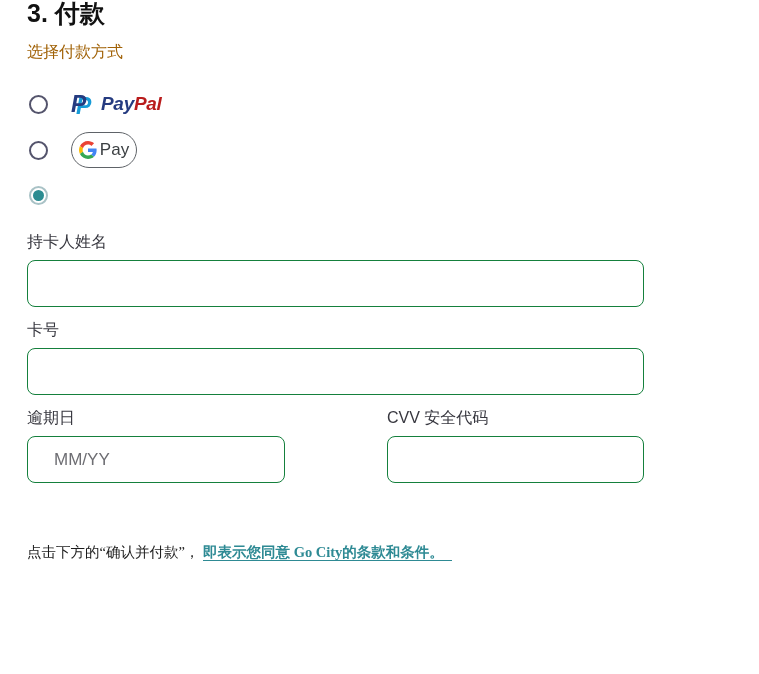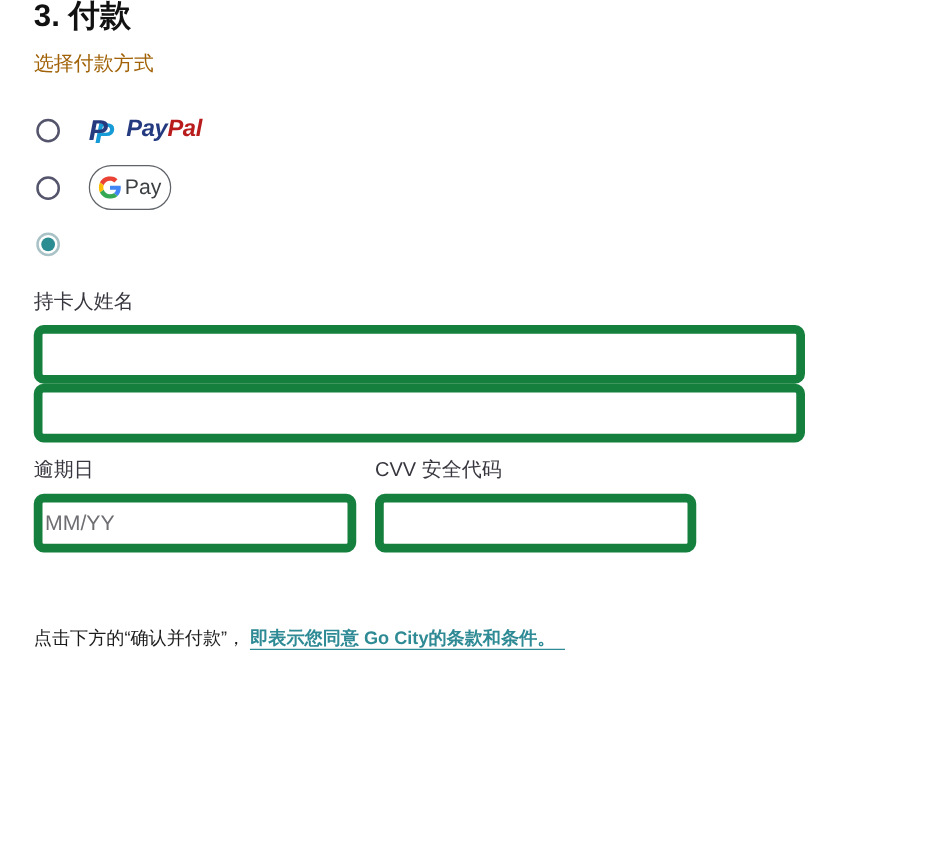--- a/index.html
+++ b/index.html
@@ -65,32 +65,32 @@
 
   
   .card-form { margin-top: 26px; }
   .field-label {
     display: block; font-size: 16px; color: #37373f;
     line-height: 19px; margin-bottom: 9px;
   }
   .field-label.stacked { margin-top: 13px; }
   .text-input {
     display: block; width: 100%; height: 47px;
-    border: 7px solid #15803d; border-radius: 8px;
-    font-size: 17px; color: #1d4ed8; padding: 0 2px;
+    border: 1px solid #15803d; border-radius: 8px;
+    font-size: 17px; color: #1d4ed8; padding: 0 26px;
     font-family: "Liberation Sans", "DejaVu Sans", sans-serif;
     outline: none; background: #ffffff;
   }
   .text-input::placeholder { color: #6e6e73; opacity: 1; }
-  .two-col { display: flex; gap: 15px; margin-top: 13px; }
+  .two-col { display: flex; gap: 15px; margin-top: 13px; justify-content: space-between; }
   .col-expiry { width: 258px; }
   .col-cvv    { width: 257px; }
 
   
-  .terms { margin-top: 60px; font-size: 14.5px; line-height: 19px; color: #1c1c1c; }
+  .terms { margin-top: 60px; font-size: 14.5px; line-height: 19px; color: #1c1c1c; font-family: Liberation Serif, serif; }
   .terms-link {
     color: #2e8a94; font-weight: 700; text-decoration: none;
     border-bottom: 1.5px solid #2e8a94; padding-right: 8px;
     cursor: pointer;
   }
 
   
   .confirm-btn {
     margin-top: 39px; width: 100%; height: 46px;
     background: #0a6870; color: #ffffff;
@@ -142,20 +142,21 @@
       </div>
     </div>
 
   </div>
 
   <div class="card-form">
 
     <label class="field-label">持卡人姓名</label>
     <input class="text-input" type="text" placeholder="" style="">
 
+    <label class="field-label stacked">卡号</label>
     <input class="text-input" type="text" placeholder="" style="">
 
     <div class="two-col">
       <div class="col-expiry">
         <label class="field-label">逾期日</label>
         <input class="text-input" type="text" placeholder="MM/YY" style="">
       </div>
       <div class="col-cvv">
         <label class="field-label">CVV 安全代码</label>
         <input class="text-input" type="text" placeholder="" style="">

